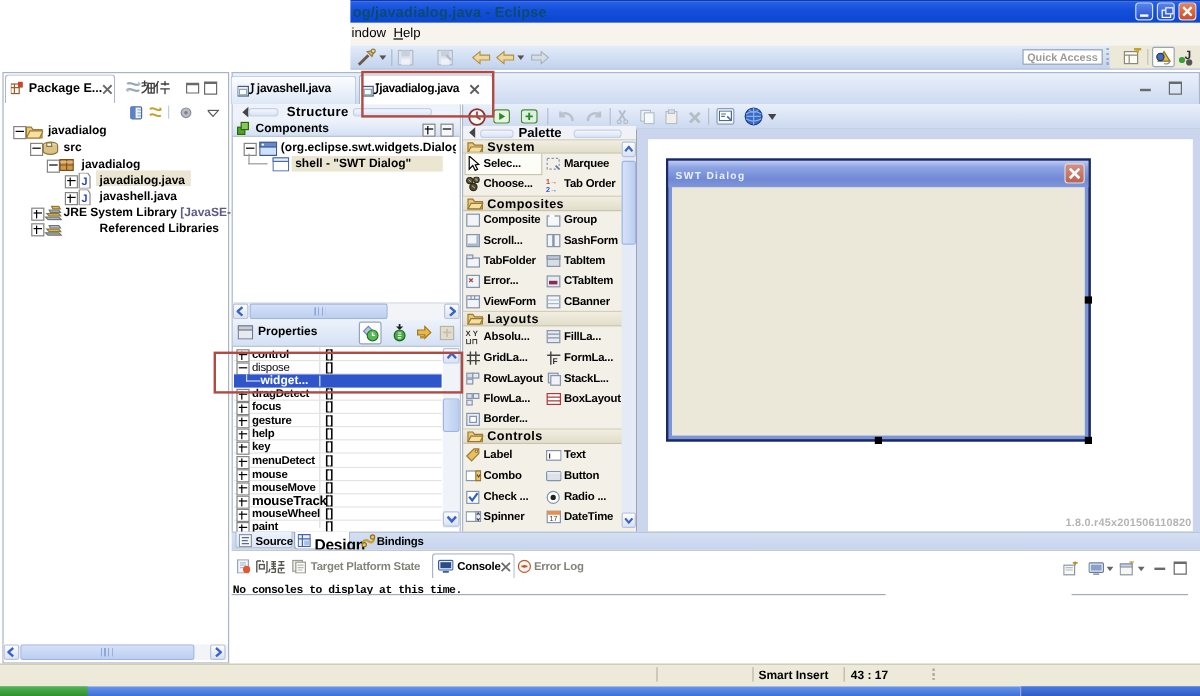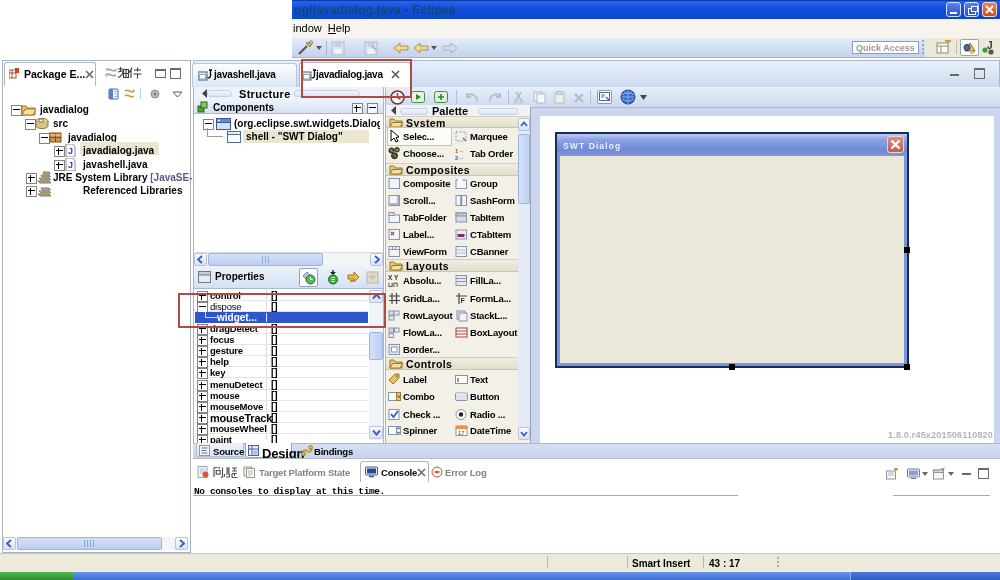--- a/index.html
+++ b/index.html
@@ -582,21 +582,21 @@
       <div class="ab" style="left:403px;top:212px;font-size:9.5px;letter-spacing:-0.2px;font-weight:bold;white-space:nowrap;">TabFolder</div>
 <svg class="ab" width="13" height="13" style="left:455px;top:211px;">
         <rect x="1" y="2" width="10.5" height="9" fill="#d8dce4" stroke="#8494ac"></rect>
         <rect x="1" y="2" width="10.5" height="3" fill="#c0c6d2" stroke="#8494ac"></rect>
       </svg>
       <div class="ab" style="left:470px;top:212px;font-size:9.5px;letter-spacing:-0.2px;font-weight:bold;white-space:nowrap;">TabItem</div>
 <svg class="ab" width="13" height="13" style="left:388px;top:228px;">
         <rect x="1" y="1.5" width="10.5" height="10" fill="#f2f4f8" stroke="#8494ac"></rect>
         <path d="M3 4 l3 3 M6 4 l-3 3" stroke="#a05050" stroke-width="1.2"></path>
       </svg>
-      <div class="ab" style="left:403px;top:229px;font-size:9.5px;letter-spacing:-0.2px;font-weight:bold;white-space:nowrap;">Label...</div>
+      <div class="ab" style="left:403px;top:229px;font-size:9.5px;letter-spacing:-0.2px;font-weight:bold;white-space:nowrap;">Error...</div>
 <svg class="ab" width="13" height="13" style="left:455px;top:228px;">
         <rect x="1" y="2" width="10.5" height="9" fill="#e8eaf0" stroke="#8494ac"></rect>
         <rect x="2.5" y="6" width="7" height="3" fill="#8a2a52"></rect>
       </svg>
       <div class="ab" style="left:470px;top:229px;font-size:9.5px;letter-spacing:-0.2px;font-weight:bold;white-space:nowrap;">CTabItem</div>
 <svg class="ab" width="13" height="13" style="left:388px;top:245px;">
         <rect x="1" y="1.5" width="10.5" height="10" fill="#f2f4f8" stroke="#8494ac"></rect>
         <path d="M1.5 4.5 h10 M4.5 1.5 v3 M7.5 1.5 v3" stroke="#8494ac"></path>
       </svg>
       <div class="ab" style="left:403px;top:246px;font-size:9.5px;letter-spacing:-0.2px;font-weight:bold;white-space:nowrap;">ViewForm</div>

